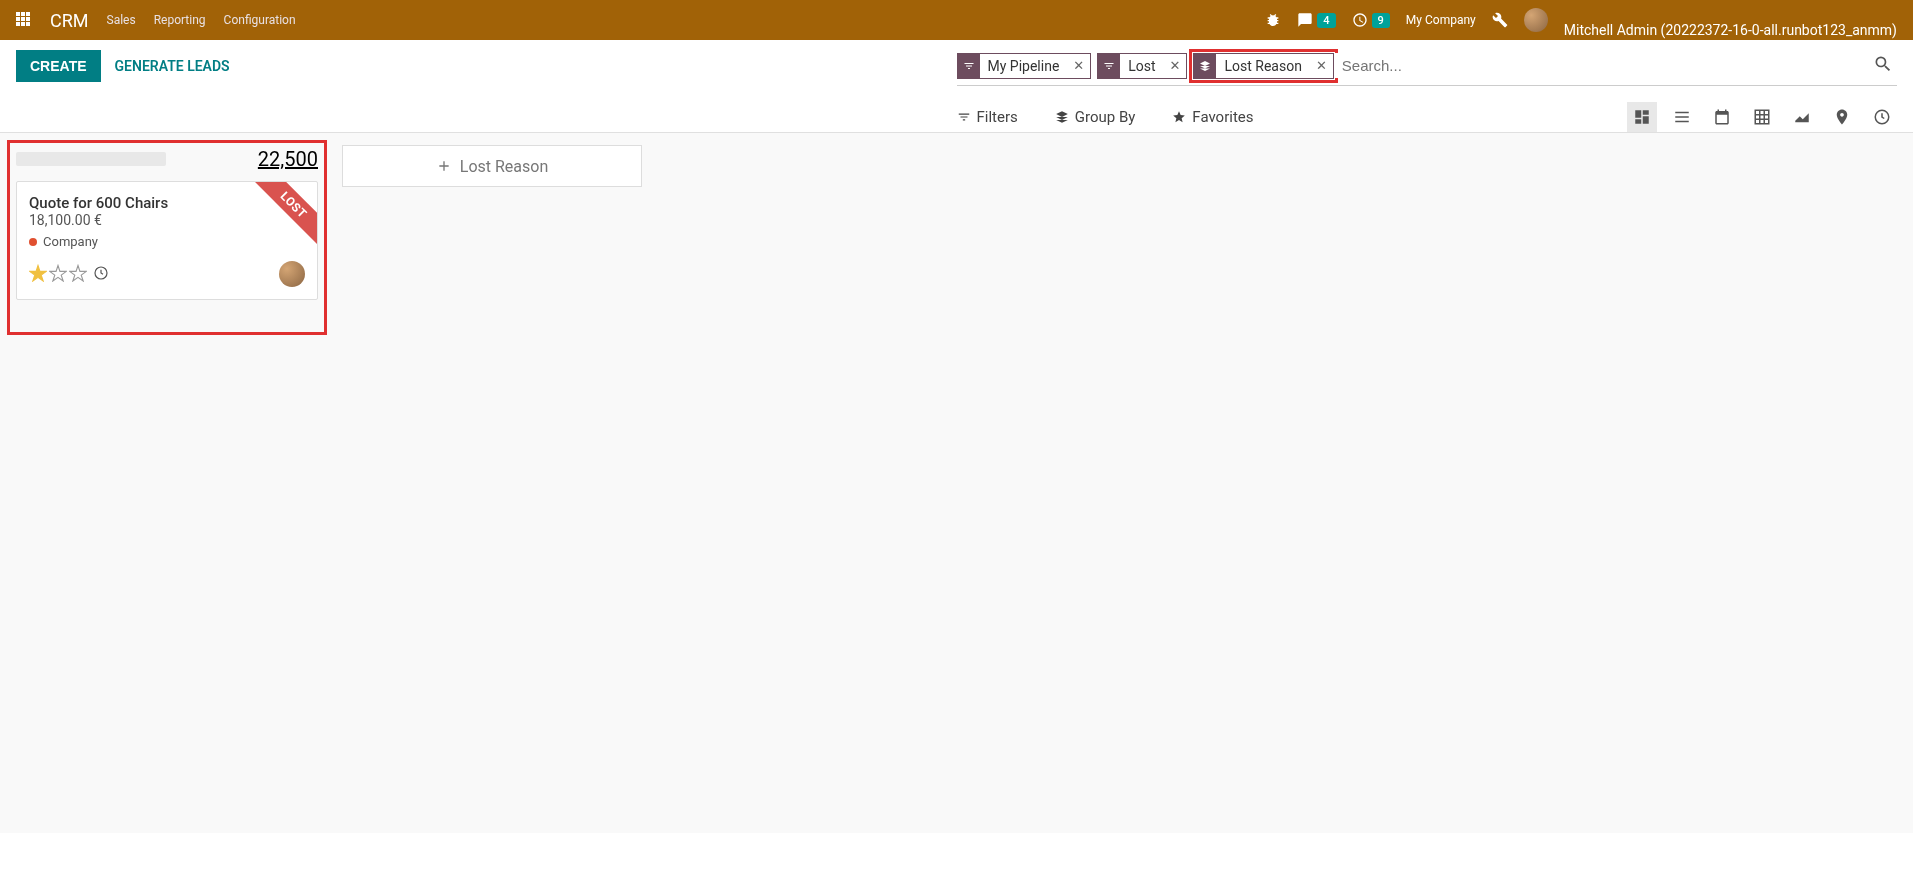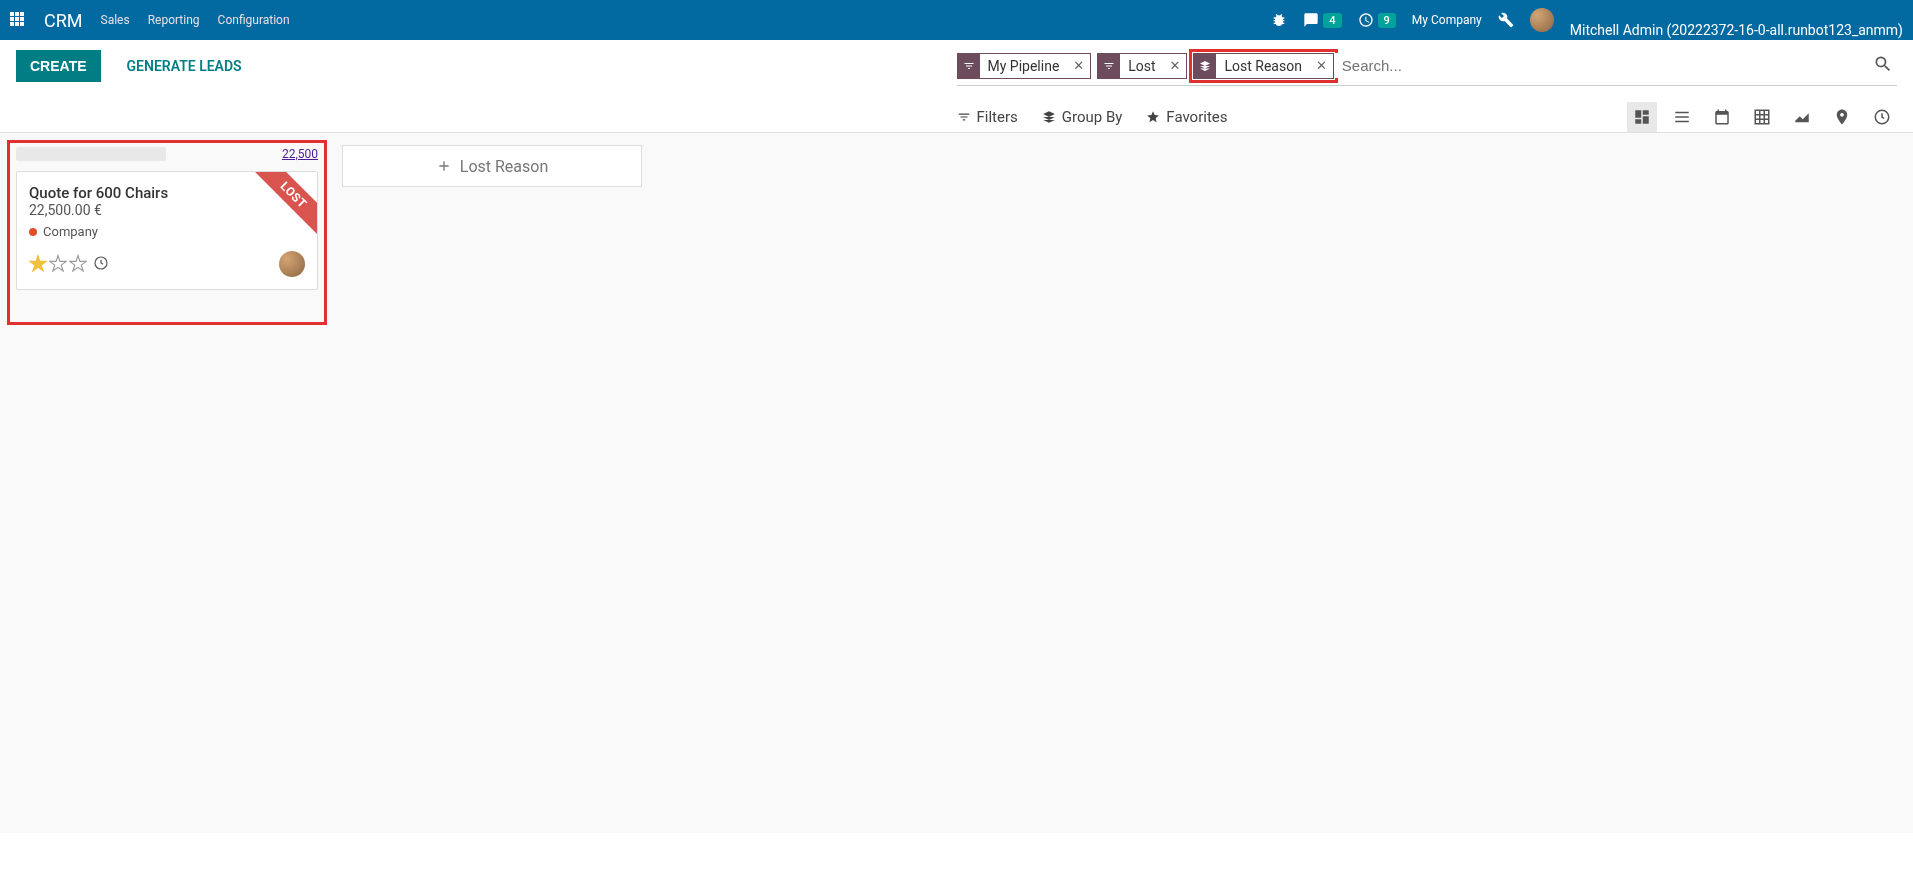--- a/index.html
+++ b/index.html
@@ -1,73 +1,73 @@
 <!DOCTYPE html>
 <html><head>
   <meta charset="utf-8">
   <style>
     * { margin: 0; padding: 0; box-sizing: border-box; }
     body { font-family: -apple-system, BlinkMacSystemFont, 'Segoe UI', Roboto, sans-serif; font-size: 14px; color: #333; background: #fff; }
     
     
-    .navbar { background: #0369a1; color: #fff; display: flex; align-items: center; height: 40px; padding: 0 10px; }
+    .navbar { background: #a16207; color: #fff; display: flex; align-items: center; height: 40px; padding: 0 16px; }
     .navbar-left { display: flex; align-items: center; gap: 18px; }
     .apps-icon { width: 16px; height: 16px; display: grid; grid-template-columns: repeat(3, 4px); grid-template-rows: repeat(3, 4px); gap: 1px; cursor: pointer; }
     .apps-icon span { background: #fff; }
     .app-name { font-size: 18px; font-weight: 400; cursor: pointer; }
     .nav-link { color: #e8e0e4; cursor: pointer; font-size: 12px; }
     .navbar-right { margin-left: auto; display: flex; align-items: center; gap: 16px; }
     .nav-icon { cursor: pointer; display: flex; align-items: center; gap: 4px; }
     .nav-icon svg { width: 16px; height: 16px; fill: #fff; }
     .badge { background: #00a29a; color: #fff; font-size: 11px; padding: 1px 6px; border-radius: 3px; font-weight: 500; }
     .avatar { width: 24px; height: 24px; border-radius: 50%; background: radial-gradient(circle at 30% 30%, #d4a574, #8b6542); cursor: pointer; }
     .user-name { color: #fff; cursor: pointer; margin-top: 20px; }
     
     
     .control-panel { display: flex; padding: 10px 16px 0 16px; border-bottom: 1px solid #e0e0e0; }
     .cp-left { flex: 0 0 50%; }
     .cp-right { flex: 1; }
     .breadcrumb-title { font-size: 24px; color: #555; margin-bottom: 10px; }
-    .buttons-row { display: flex; gap: 26px; align-items: center; margin-bottom: 8px; }
+    .buttons-row { display: flex; gap: 14px; align-items: center; margin-bottom: 8px; }
     .btn-primary { background: #017e84; color: #fff; border: none; padding: 8px 14px; font-weight: 600; cursor: pointer; font-size: 14px; }
     .btn-secondary-link { color: #017e84; font-weight: 600; cursor: pointer; font-size: 14px; }
     
     
     .search-row { display: flex; align-items: center; border-bottom: 1px solid #ccc; padding-bottom: 4px; margin-bottom: 16px; }
     .search-facets { display: flex; gap: 6px; flex-wrap: wrap; }
     .facet { display: flex; align-items: center; border: 1px solid #6d4c5e; font-size: 14px; overflow: hidden; height: 26px; }
     .facet-icon-box { background: #6d4c5e; color: #fff; width: 22px; height: 100%; display: flex; align-items: center; justify-content: center; }
     .facet-icon-box svg { width: 12px; height: 12px; fill: #fff; }
     .facet-text { padding: 0 8px; color: #333; }
     .facet-close { padding: 0 6px; cursor: pointer; color: #666; font-size: 13px; }
     .facet.highlighted { outline: 3px solid #e03030; outline-offset: 1px; }
     .search-input { border: none; outline: none; padding: 4px 8px; flex: 1; font-size: 15px; color: #888; min-width: 100px; }
     .search-icon-btn { cursor: pointer; padding: 4px; }
     .search-icon-btn svg { width: 20px; height: 20px; fill: #555; }
     
     
     .options-row { display: flex; align-items: center; }
-    .options-left { display: flex; gap: 24px; }
+    .options-left { display: flex; gap: 37px; }
     .options-right { margin-left: auto; display: flex; gap: 10px; }
     .option-btn { display: flex; align-items: center; gap: 6px; cursor: pointer; color: #444; font-size: 15px; padding: 4px 0; }
     .option-btn svg { width: 14px; height: 14px; fill: #444; }
     .view-btn { cursor: pointer; padding: 6px; display: flex; align-items: center; }
     .view-btn svg { width: 18px; height: 18px; fill: #555; }
     .view-btn.active { background: #e8e8e8; }
     
     
     .kanban-body { padding: 12px; display: flex; gap: 20px; background: #f9f9f9; min-height: 700px; align-items: flex-start; }
     .kanban-column { width: 310px; background: transparent; }
     .kanban-column.highlighted { outline: 3px solid #e03030; outline-offset: 2px; padding-bottom: 20px; }
     .col-header { display: flex; align-items: center; padding: 6px 4px; }
     .col-title { font-size: 18px; color: #333; flex: 1; }
     .col-plus { cursor: pointer; color: #888; font-size: 18px; font-weight: bold; }
     .col-subrow { display: flex; align-items: center; padding: 2px 4px 10px 4px; }
     .progress-placeholder { width: 150px; height: 14px; background: #e8e8e8; border-radius: 2px; }
-    .col-amount { margin-left: auto; font-size: 12px; color: #4c1d95; text-decoration: underline; }
+    .col-amount { margin-left: auto; font-size: 20px; color: #000000; text-decoration: underline; }
     
     .kanban-card { background: #fff; border: 1px solid #ddd; border-radius: 2px; padding: 12px; position: relative; margin: 0 4px 10px 4px; overflow: hidden; }
     .card-title { font-size: 15px; font-weight: 500; color: #333; }
     .card-amount { font-size: 14px; color: #555; margin-bottom: 6px; }
     .card-tag { display: flex; align-items: center; gap: 6px; font-size: 13px; color: #555; margin-bottom: 12px; }
     .tag-dot { width: 8px; height: 8px; background: #e05030; border-radius: 50%; }
     .card-footer { display: flex; align-items: center; }
     .stars { display: flex; gap: 2px; }
     .star svg { width: 18px; height: 18px; }
     .star.filled svg { fill: #f0c040; }
@@ -244,21 +244,21 @@
 
   <div class="kanban-column highlighted">
     <div class="col-subrow">
       <div class="progress-placeholder"></div>
       <div class="col-amount">22,500</div>
     </div>
 
     <div class="kanban-card">
       <div class="lost-ribbon">LOST</div>
       <div class="card-title">Quote for 600 Chairs</div>
-      <div class="card-amount">22,500.00 €</div>
+      <div class="card-amount">18,100.00 €</div>
       <div class="card-tag">
         <span class="tag-dot"></span>
         <span>Company</span>
       </div>
       <div class="card-footer">
         <div class="stars">
           <span class="star filled"><svg viewBox="0 0 24 24">
                 <path d="M12 2l2.6 7.9H23l-6.7 4.9 2.6 7.9L12 17.8 5.1 22.7l2.6-7.9L1 9.9h8.4z"></path>
               </svg></span>
           <span class="star"><svg viewBox="0 0 24 24">

